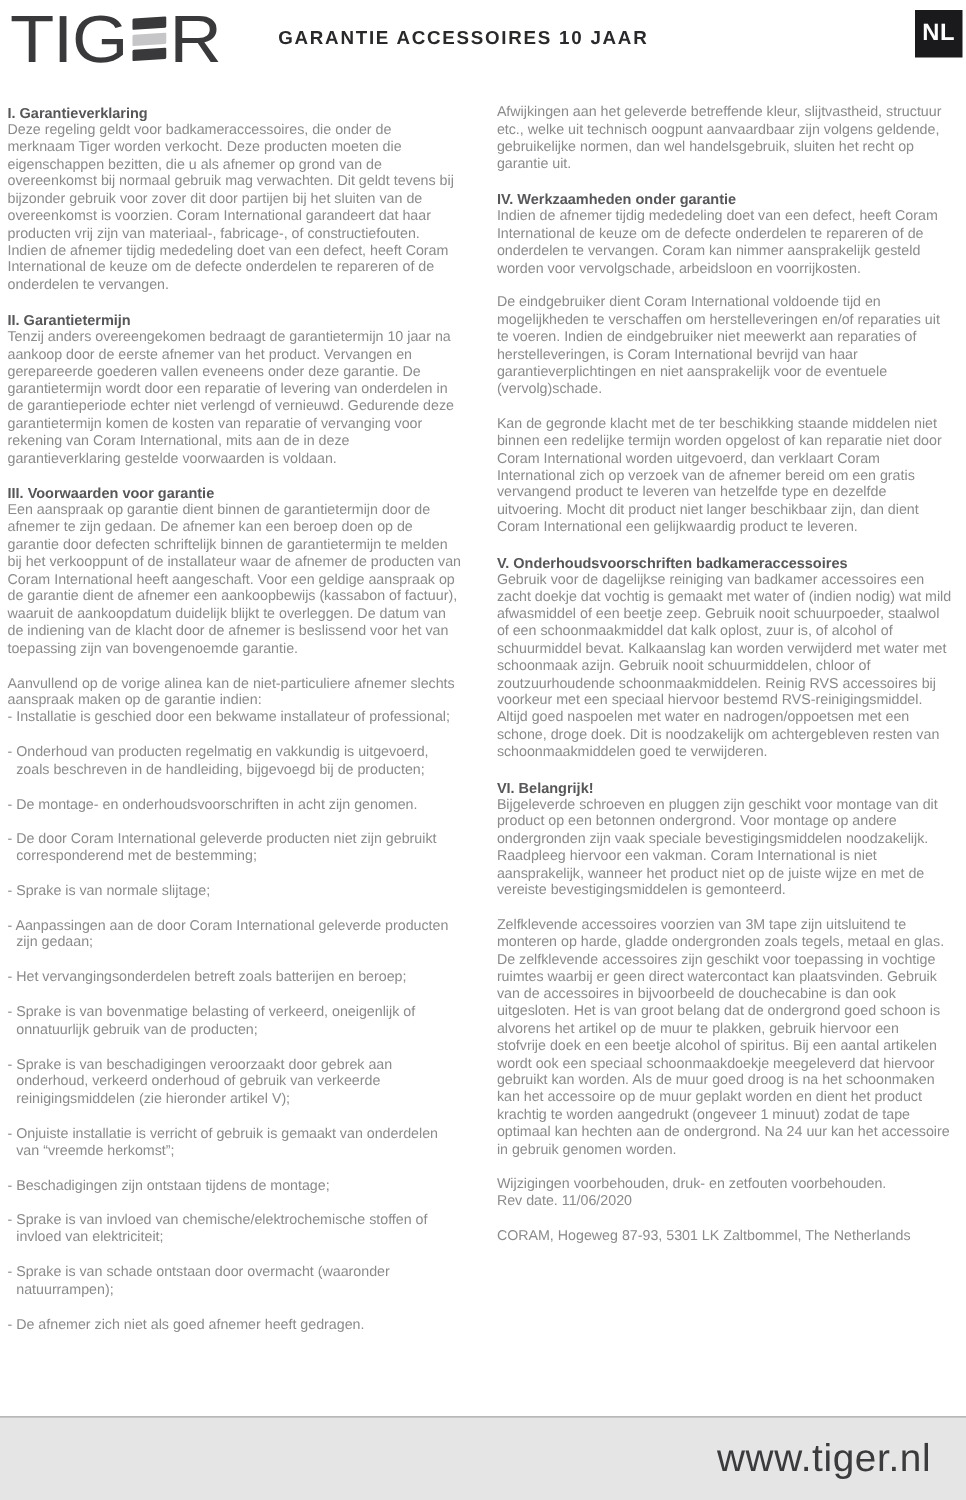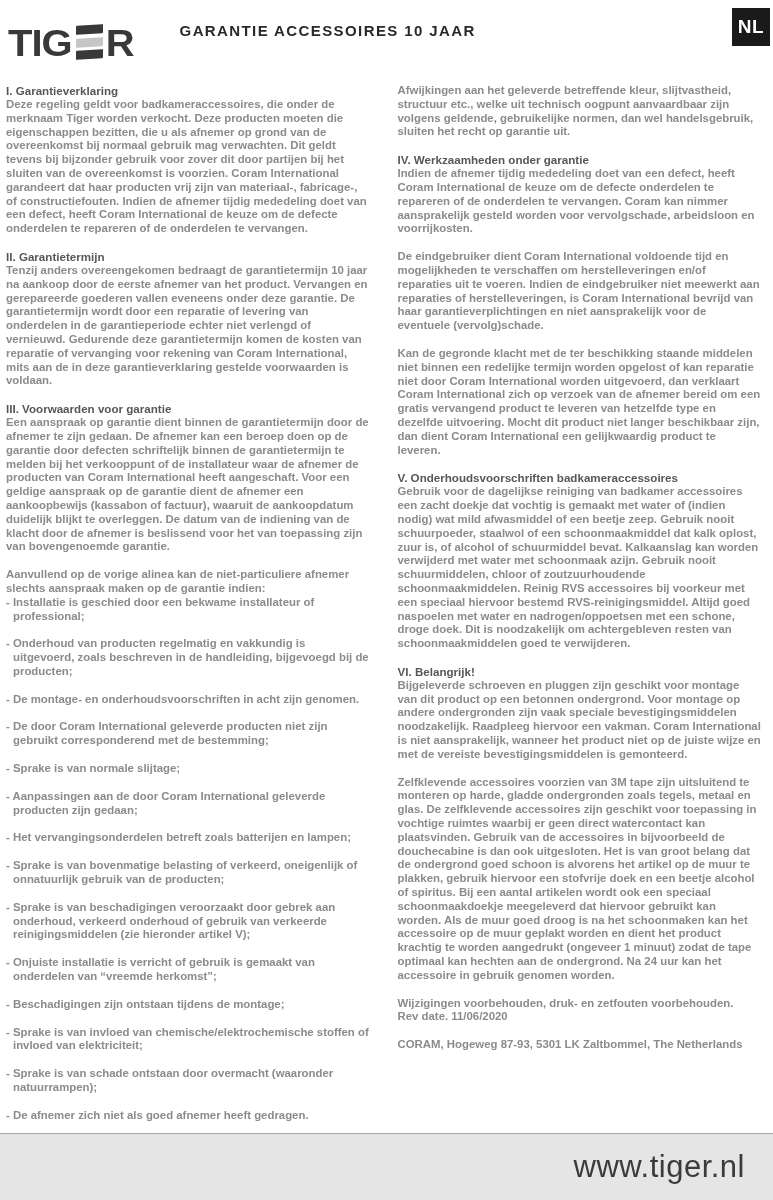--- a/index.html
+++ b/index.html
@@ -10,23 +10,23 @@
     background:#ffffff;
     font-family:"Liberation Sans", sans-serif;
     overflow:hidden;
   }
   
   .header{
     position:absolute;top:0;left:0;right:0;height:60px;
     display:flex;align-items:flex-start;
   }
   .logo{
-    margin:23px 0 0 8px;
+    margin:12px 0 0 8px;
     display:flex;align-items:stretch;
-    font-weight:bold;font-size:40px;line-height:40px;
+    font-weight:normal;font-size:58px;line-height:40px;
     letter-spacing:-1px;color:#39393b;
   }
   .logo .logo-txt{display:block;transform:scaleY(.92);}
   .e-bars{
     display:flex;flex-direction:column;justify-content:space-between;
     width:27px;height:34px;margin:2px 3px 0 4px;
   }
   .e-bars .bar{height:9px;border-radius:1px;transform:skewY(-4deg);background:#39393b;}
   .e-bars .bar.mid{background:#c6c6c8;}
   .doc-title{
@@ -42,21 +42,21 @@
     letter-spacing:.5px;
   }
   
   .columns{
     position:absolute;top:84px;left:6px;right:12px;
     display:flex;gap:28px;
   }
   .col{flex:1;min-width:0;
     font-size:11.4px;line-height:13.8px;color:#8b8b8b;
   }
-  .col p{margin:0 0 14px 0;font-weight:bold;}
+  .col p{margin:0 0 14px 0;}
   .col p.tight{margin-bottom:0;}
   .col h2{
     margin:0;font-size:11.6px;line-height:14px;
     font-weight:bold;color:#57575a;
   }
   .li{
     margin:0;padding-left:7px;text-indent:-7px;
   }
   .list{margin:0 0 14px 0;}
   .addr{margin-top:4px;}
@@ -108,21 +108,21 @@
       <div class="list">
         <p class="li">- Installatie is geschied door een bekwame installateur of professional;</p>
         <p class="li">- Onderhoud van producten regelmatig en vakkundig is uitgevoerd, zoals beschreven in de handleiding, bijgevoegd bij de producten;</p>
         <p class="li">- De montage- en onderhoudsvoorschriften in acht zijn genomen.</p>
       </div>
 
       <div class="list">
         <p class="li">- De door Coram International geleverde producten niet zijn gebruikt corresponderend met de bestemming;</p>
         <p class="li">- Sprake is van normale slijtage;</p>
         <p class="li">- Aanpassingen aan de door Coram International geleverde producten zijn gedaan;</p>
-        <p class="li">- Het vervangingsonderdelen betreft zoals batterijen en lampen;</p>
+        <p class="li">- Het vervangingsonderdelen betreft zoals batterijen en beroep;</p>
         <p class="li">- Sprake is van bovenmatige belasting of verkeerd, oneigenlijk of onnatuurlijk gebruik van de producten;</p>
         <p class="li">- Sprake is van beschadigingen veroorzaakt door gebrek aan onderhoud, verkeerd onderhoud of gebruik van verkeerde reinigingsmiddelen (zie hieronder artikel V);</p>
         <p class="li">- Onjuiste installatie is verricht of gebruik is gemaakt van onderdelen van “vreemde herkomst”;</p>
         <p class="li">- Beschadigingen zijn ontstaan tijdens de montage;</p>
         <p class="li">- Sprake is van invloed van chemische/elektrochemische stoffen of invloed van elektriciteit;</p>
         <p class="li">- Sprake is van schade ontstaan door overmacht (waaronder natuurrampen);</p>
         <p class="li">- De afnemer zich niet als goed afnemer heeft gedragen.</p>
       </div>
     </div>
 

